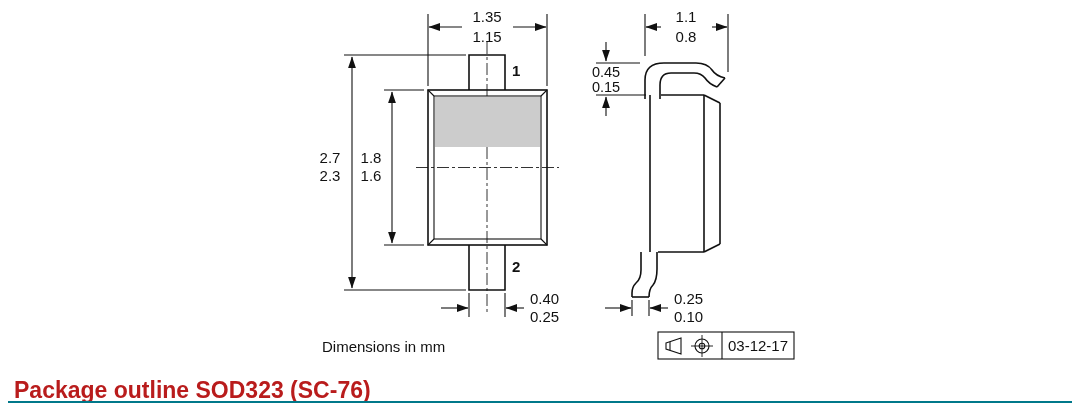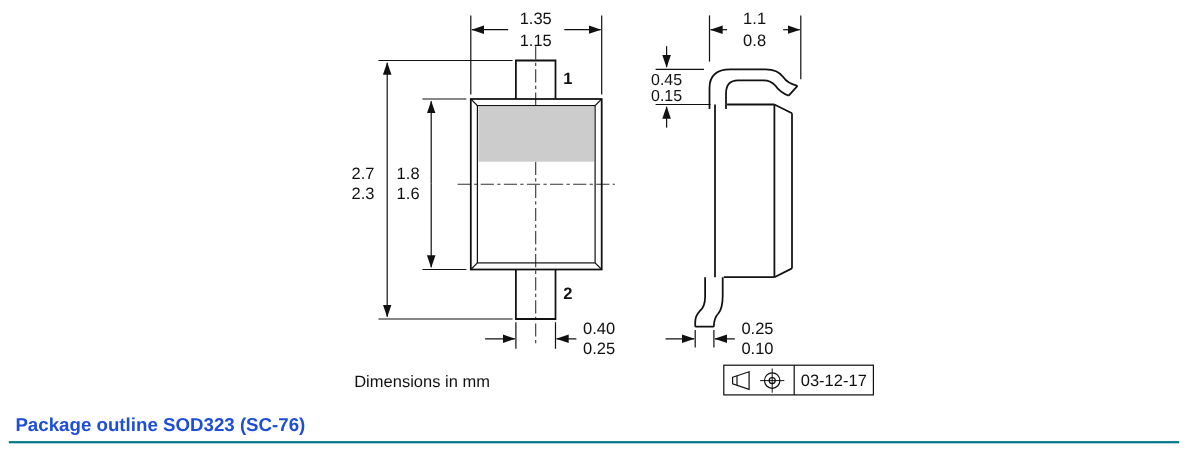--- a/index.html
+++ b/index.html
@@ -11,21 +11,21 @@
     font-family:"Liberation Sans", sans-serif;
     fill:#111;
   }
   .dimtxt{font-size:15px;}
   .dimtxt-sm{font-size:14.5px;}
   .pinlbl{font-size:15px;font-weight:bold;}
   .notetxt{font-size:15px;}
   .datetxt{font-size:15px;}
   .caption{
     position:absolute;left:14px;top:377px;
-    font-size:17px;font-weight:bold;color:#1d4ed8;
+    font-size:23px;font-weight:bold;color:#b91c1c;
     white-space:nowrap;
   }
   .rule{
     position:absolute;left:8px;right:8px;top:401px;height:2px;background:#00788A;
   }
   .outline{stroke:#111;stroke-width:1.6;fill:none;}
   .thin{stroke:#111;stroke-width:1.1;fill:none;}
   .cline{stroke:#333;stroke-width:1;fill:none;stroke-dasharray:12 3 3 3;}
 </style>
 </head>

